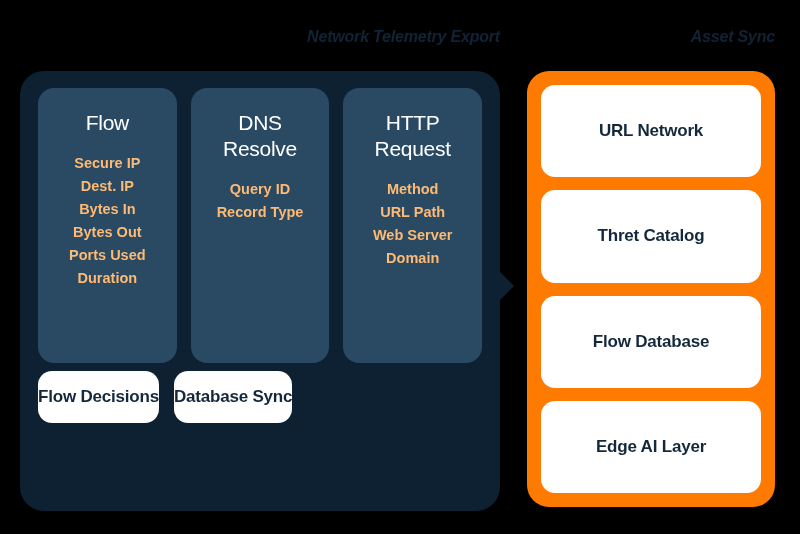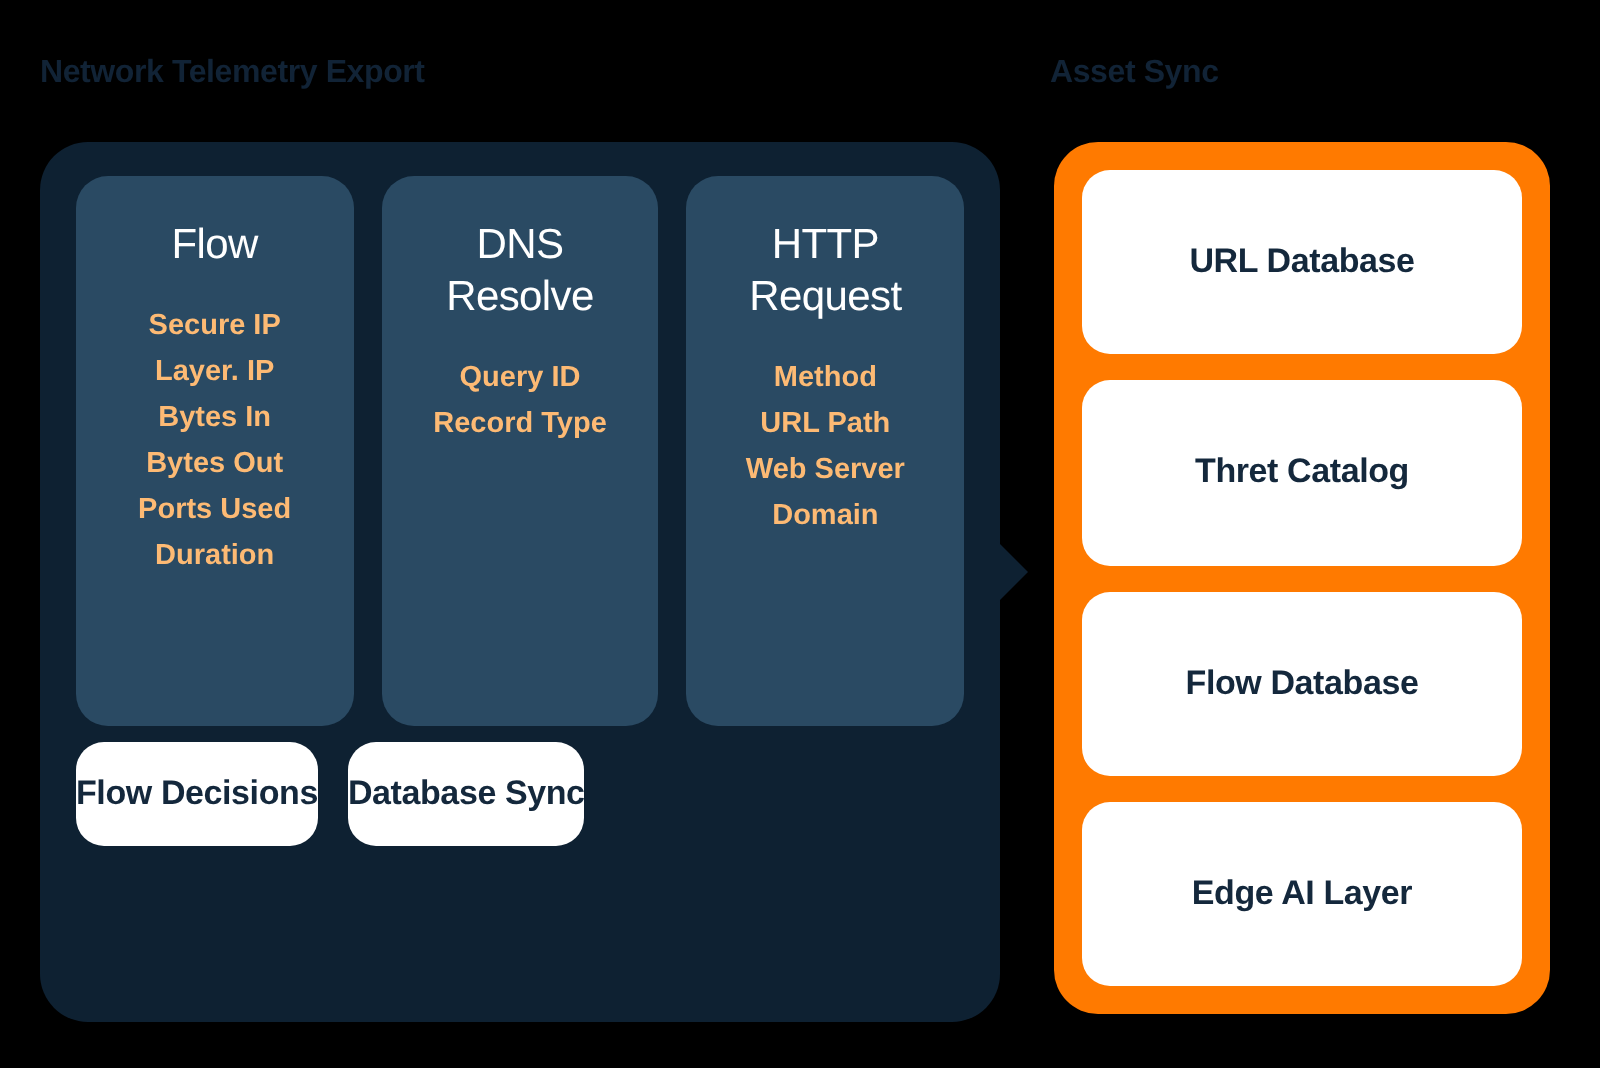--- a/index.html
+++ b/index.html
@@ -12,26 +12,27 @@
     width: 800px;
     height: 534px;
     background: #000000;
     font-family: "Liberation Sans", sans-serif;
     overflow: hidden;
   }
 
   
   .panel-title {
     position: absolute;
-    text-align: left;
+    text-align: right;
     font-weight: bold;
     font-size: 16px;
     letter-spacing: -0.2px;
     color: #112336;
     white-space: nowrap;
+    font-style: italic;
   }
   #title-left  { left: 20px;  top: 28px; width: 480px; }
   #title-right { left: 525px; top: 28px; width: 250px; }
 
   
   #telemetry-card {
     position: absolute;
     left: 20px;
     top: 71px;
     width: 480px;
@@ -145,21 +146,21 @@
 
   <div id="telemetry-card">
 
     <div id="columns">
 
       <div class="column">
         <div class="column-heading">
           <div>Flow</div>
         </div>
         <div class="column-field">Secure IP</div>
-        <div class="column-field">Layer. IP</div>
+        <div class="column-field">Dest. IP</div>
         <div class="column-field">Bytes In</div>
         <div class="column-field">Bytes Out</div>
         <div class="column-field">Ports Used</div>
         <div class="column-field">Duration</div>
       </div>
 
       <div class="column">
         <div class="column-heading two-line">
           <div>DNS</div>
           <div>Resolve</div>
@@ -184,19 +185,19 @@
     <div id="bars">
       <div class="wide-bar">Flow Decisions</div>
       <div class="wide-bar">Database Sync</div>
     </div>
 
   </div>
 
   <div id="flow-arrow"></div>
 
   <div id="asset-card">
-    <div class="asset-item">URL Database</div>
+    <div class="asset-item">URL Network</div>
     <div class="asset-item">Thret Catalog</div>
     <div class="asset-item">Flow Database</div>
     <div class="asset-item">Edge AI Layer</div>
   </div>
 
 </div>
 
 </body></html>

